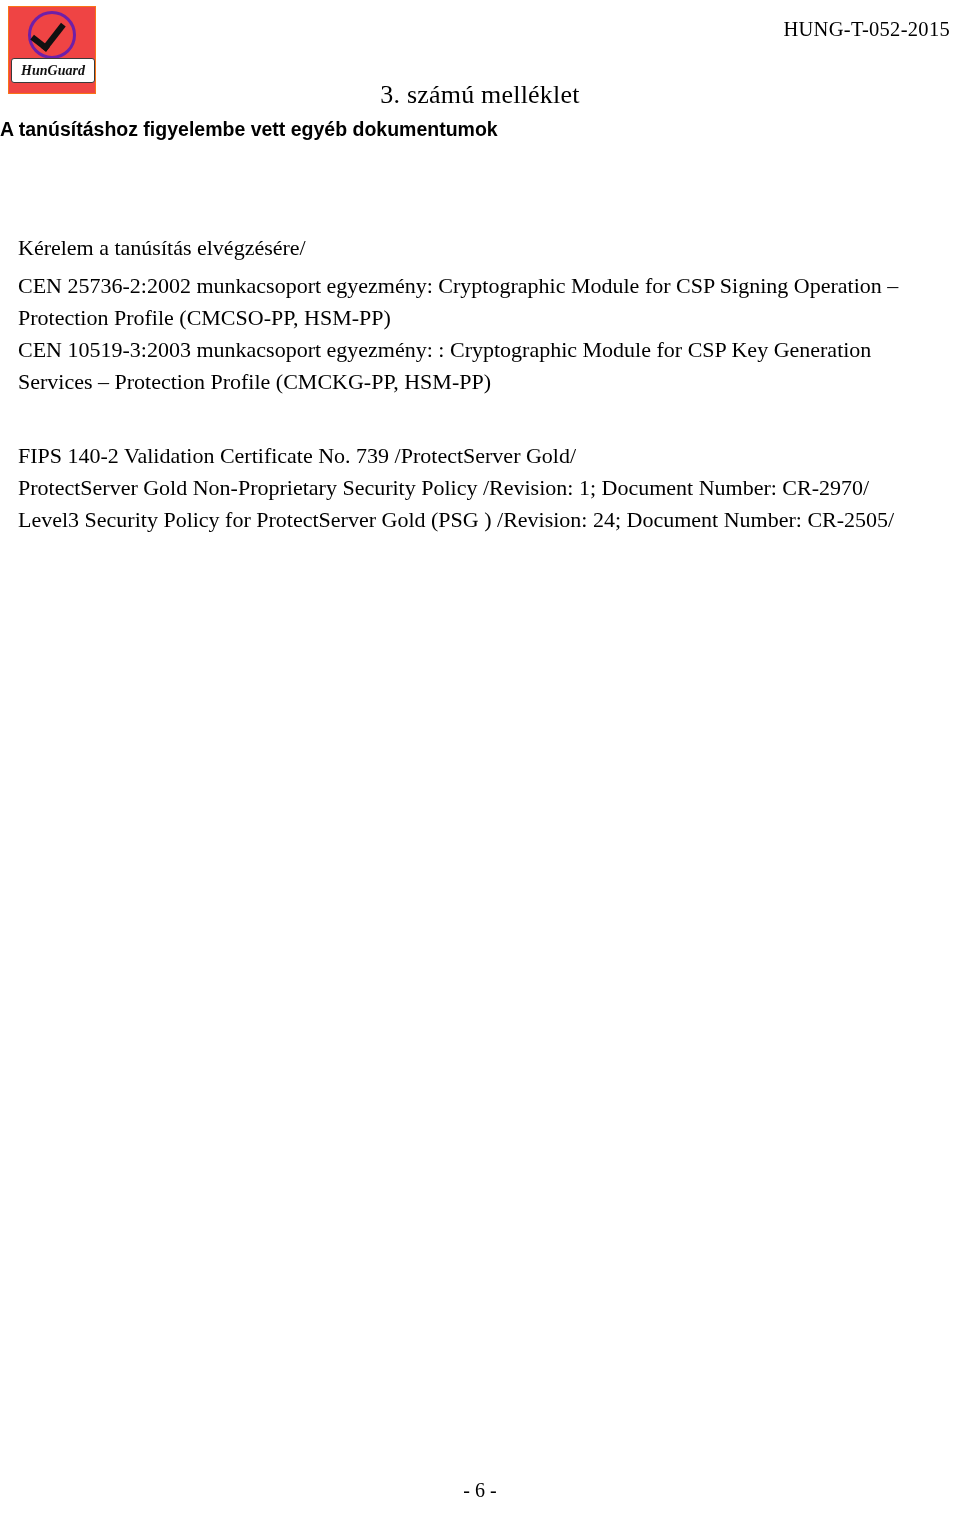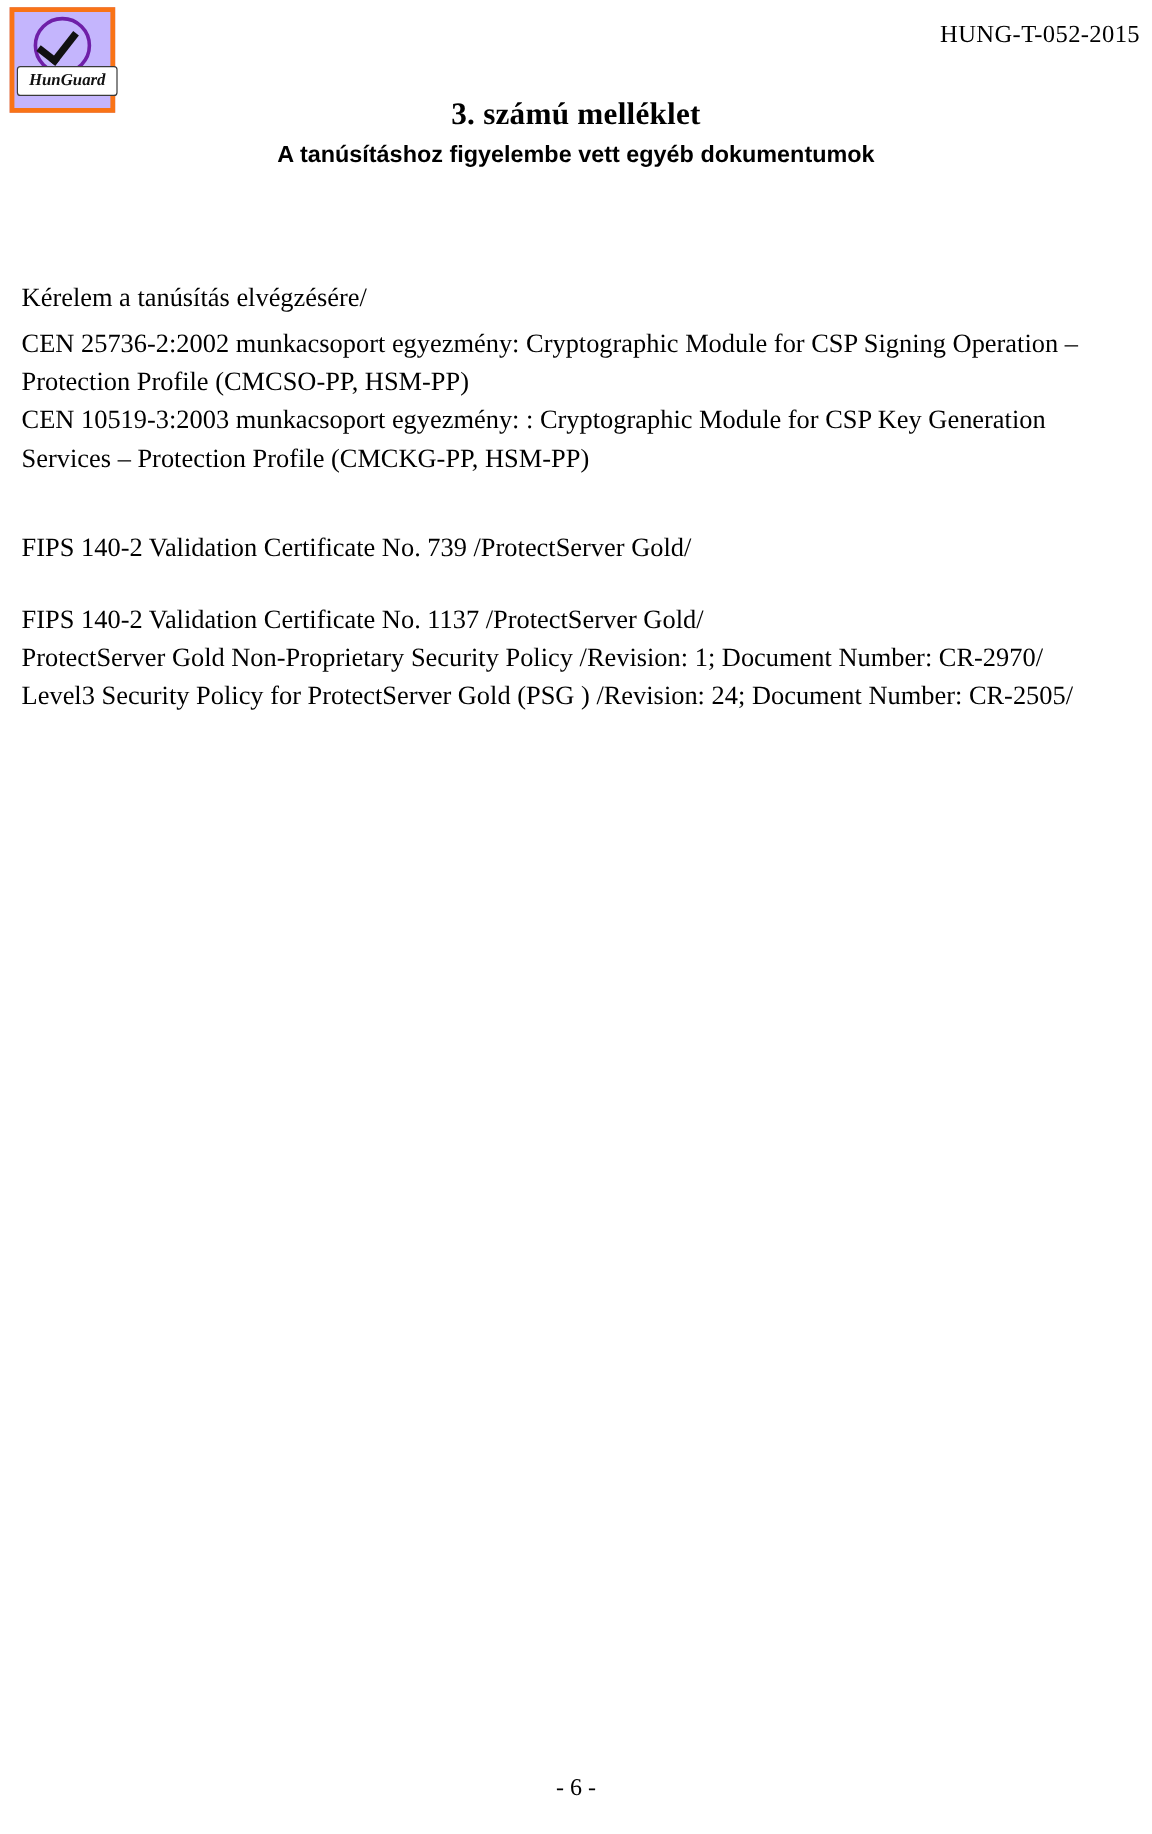--- a/index.html
+++ b/index.html
@@ -29,22 +29,22 @@
     left: 0;
     width: 960px;
     height: 100px;
   }
   .logo {
     position: absolute;
     left: 8px;
     top: 6px;
     width: 88px;
     height: 88px;
-    border: 4px solid #f97316;
-    background: #c4b5fd;
+    border: 1px solid #f97316;
+    background: #ef4444;
     box-sizing: border-box;
   }
   .logo-check-wrap {
     position: absolute;
     left: 50%;
     top: 4px;
     transform: translateX(-50%);
     width: 48px;
     height: 48px;
   }
@@ -102,30 +102,30 @@
   }
 
   
   .title-main {
     position: absolute;
     top: 80px;
     left: 0;
     width: 960px;
     text-align: center;
     font-family: "Liberation Serif", serif;
-    font-weight: bold;
+    font-weight: normal;
     font-size: 26px;
     letter-spacing: 0.2px;
   }
   .title-sub {
     position: absolute;
     top: 118px;
     left: 0;
     width: 960px;
-    text-align: center;
+    text-align: left;
     font-family: "Liberation Sans", sans-serif;
     font-weight: bold;
     font-size: 19.5px;
     letter-spacing: 0px;
   }
 
   
   .content {
     position: absolute;
     top: 232px;
@@ -183,20 +183,19 @@
   </div>
 
   <div class="title-main">3. számú melléklet</div>
   <div class="title-sub">A tanúsításhoz figyelembe vett egyéb dokumentumok</div>
 
   <div class="content">
     <p class="para p-lead">Kérelem a tanúsítás elvégzésére/</p>
     <p class="para">CEN 25736-2:2002 munkacsoport egyezmény: Cryptographic Module for CSP Signing Operation – Protection Profile (CMCSO-PP, HSM-PP)</p>
     <p class="para">CEN 10519-3:2003 munkacsoport egyezmény: : Cryptographic Module for CSP Key Generation Services – Protection Profile (CMCKG-PP, HSM-PP)</p>
     <p class="para p-gap-lg">FIPS 140-2 Validation Certificate No. 739 /ProtectServer Gold/</p>
-    <p class="para p-gap-md">FIPS 140-2 Validation Certificate No. 1137 /ProtectServer Gold/</p>
     <p class="para p-gap-block">ProtectServer Gold Non-Proprietary Security Policy /Revision: 1; Document Number: CR-2970/</p>
     <p class="para p-gap-block">Level3 Security Policy for ProtectServer Gold (PSG ) /Revision: 24; Document Number: CR-2505/</p>
   </div>
 
   <div class="footer">- 6 -</div>
 
 </div>
 
 </body></html>

